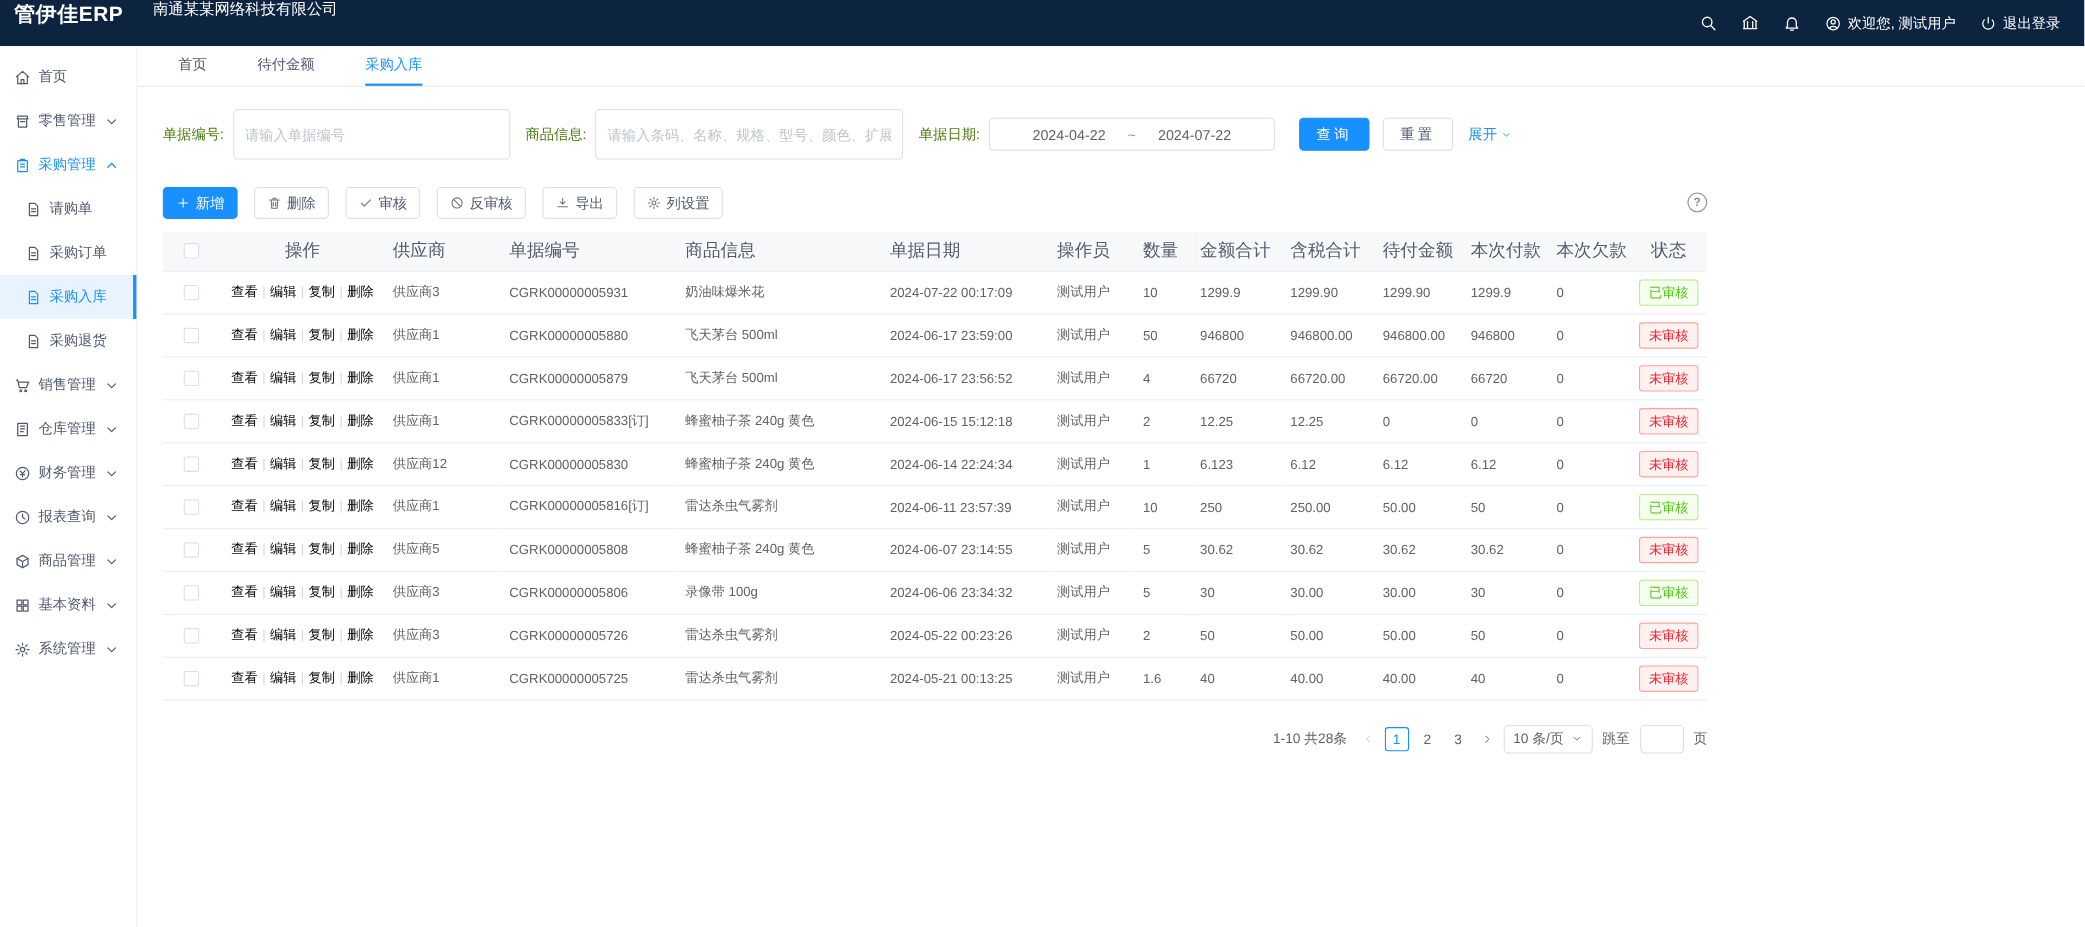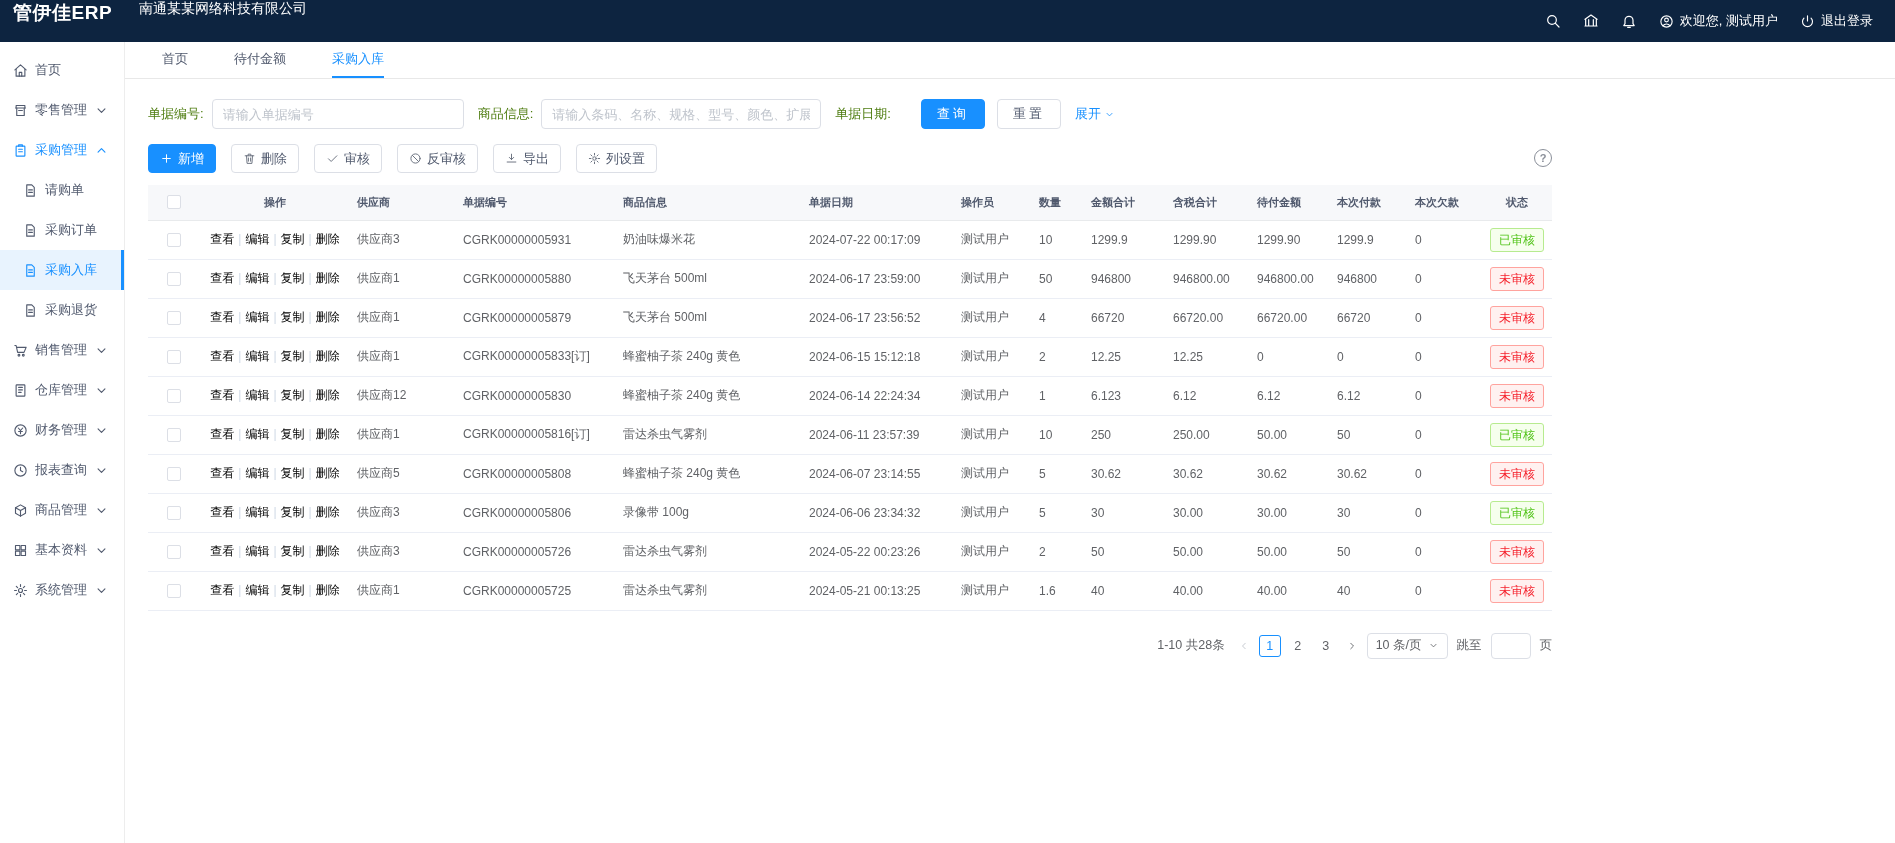--- a/index.html
+++ b/index.html
@@ -30,42 +30,42 @@
   .side-item.sub.active .icon{color:#1890ff}
   .main{flex:1;min-width:0}
   
   .tabbar{height:37px;border-bottom:1px solid #e8e8e8;display:flex;align-items:stretch;padding-left:37px;background:#fff}
   .tab{display:flex;align-items:center;margin-right:46px;border-bottom:2px solid transparent;cursor:pointer;color:#515a6e}
   .tab.active{color:#1890ff;border-bottom-color:#1890ff}
   
   .filters{display:flex;align-items:center;margin:20px 0 0 23px}
   .flabel{margin-right:8px;color:#4d7c0f;white-space:nowrap}
   .ml{margin-left:14px}
-  .finput{height:30px;border:1px solid #dcdfe6;border-radius:4px;padding:0 10px;font-size:13px;color:#1d4ed8;outline:none;font-family:inherit}
+  .finput{height:46px;border:1px solid #dcdfe6;border-radius:4px;padding:0 10px;font-size:13px;color:#1d4ed8;outline:none;font-family:inherit}
   .finput::placeholder{color:#bfc4cc}
   .w252{width:252px}.w280{width:280px}
   .daterange{width:260px;height:30px;border:1px solid #dcdfe6;border-radius:4px;display:flex;align-items:center;justify-content:center;gap:20px;color:#606266;cursor:pointer;background:#fff}
   .dsep{color:#909399}
   .btn{height:30px;padding:0 15px;border:1px solid #dcdfe6;border-radius:4px;background:#fff;color:#515a6e;font-size:13px;cursor:pointer;letter-spacing:3px;font-family:Liberation Mono, monospace}
   .btn.primary{background:#1890ff;border-color:#1890ff;color:#fff;margin-left:22px;margin-right:12px}
   .expand{color:#1890ff;margin-left:14px;cursor:pointer;display:inline-flex;align-items:center;gap:3px;text-decoration:none}
   .caret{display:inline-flex}
   .caret svg{width:11px;height:11px}
   
-  .toolbar{display:flex;align-items:flex-start;margin:15px 0 0 23px;width:1404px;position:relative}
+  .toolbar{display:flex;align-items:flex-start;margin:25px 0 0 23px;width:1404px;position:relative}
   .toolbar-buttons{display:flex;gap:15px}
   .tbtn{height:29px;padding:0 11px;border:1px solid #dcdfe6;border-radius:4px;background:#fff;color:#515a6e;font-size:13px;display:inline-flex;align-items:center;gap:5px;cursor:pointer;font-family:inherit;white-space:nowrap}
   .tbtn .icon{display:inline-flex;color:#6b7280}
   .tbtn .icon svg{width:13px;height:13px}
   .tbtn.primary{background:#1890ff;border-color:#1890ff;color:#fff}
   .tbtn.primary .icon{color:#fff}
   .help{position:absolute;right:0;top:5px;width:18px;height:18px;border:1px solid #8a8f99;border-radius:50%;color:#8a8f99;display:flex;align-items:center;justify-content:center;font-size:11px;font-weight:bold;cursor:pointer}
   
   table{border-collapse:collapse;table-layout:fixed;width:1404px;margin:12px 0 0 23px;font-size:12px}
-  thead th{background:#f7f8fa;height:35px;font-weight:bold;color:#515a6e;text-align:left;padding:0 7px;border-bottom:1px solid #e8eaec;font-size:11px;white-space:nowrap}
+  thead th{background:#f7f8fa;height:35px;font-weight:normal;color:#515a6e;text-align:left;padding:0 7px;border-bottom:1px solid #e8eaec;font-size:16px;white-space:nowrap}
   thead th.center,td.center{text-align:center}
   th.col-check,td.col-check{text-align:center;padding:0}
   tbody td{height:39px;border-bottom:1px solid #ebeef5;padding:0 7px;color:#606266;white-space:nowrap;overflow:hidden}
   .checkbox{display:inline-block;width:14px;height:14px;border:1px solid #dcdfe6;border-radius:2px;background:#fff;vertical-align:middle;cursor:pointer}
   .col-ops{text-align:center}
   .oplink{color:#000000;cursor:pointer;text-decoration:none}
   .opsep{color:#cfd9e6;margin:0 4px}
   .badge{display:inline-block;padding:2px 8px;font-size:12px;border-radius:3px;border:1px solid;line-height:1.5}
   .badge.ok{color:#52c41a;background:#f6ffed;border-color:#b7eb8f}
   .badge.no{color:#f5222d;background:#fff1f0;border-color:#ffa39e}
@@ -318,20 +318,25 @@
           <div class="tab">待付金额</div>
           <div class="tab active">采购入库</div>
         </div>
 
       <div class="filters">
         <label class="flabel">单据编号:</label>
         <input class="finput w252" placeholder="请输入单据编号" style="">
         <label class="flabel ml">商品信息:</label>
         <input class="finput w280" placeholder="请输入条码、名称、规格、型号、颜色、扩展..." style="">
         <label class="flabel ml">单据日期:</label>
+        <div class="daterange">
+          <span>2024-04-22</span>
+          <span class="dsep">~</span>
+          <span>2024-07-22</span>
+        </div>
         <button class="btn primary">查询</button>
         <button class="btn">重置</button>
         <a class="expand">
           <span>展开</span>
           <span class="caret">
               <svg viewBox="0 0 24 24" width="14" height="14" fill="none" stroke="currentColor" stroke-width="1.8" stroke-linecap="round" stroke-linejoin="round">
                 <path d="M6.5 9.5L12 15l5.5-5.5"></path>
               </svg>
             </span>
         </a>

